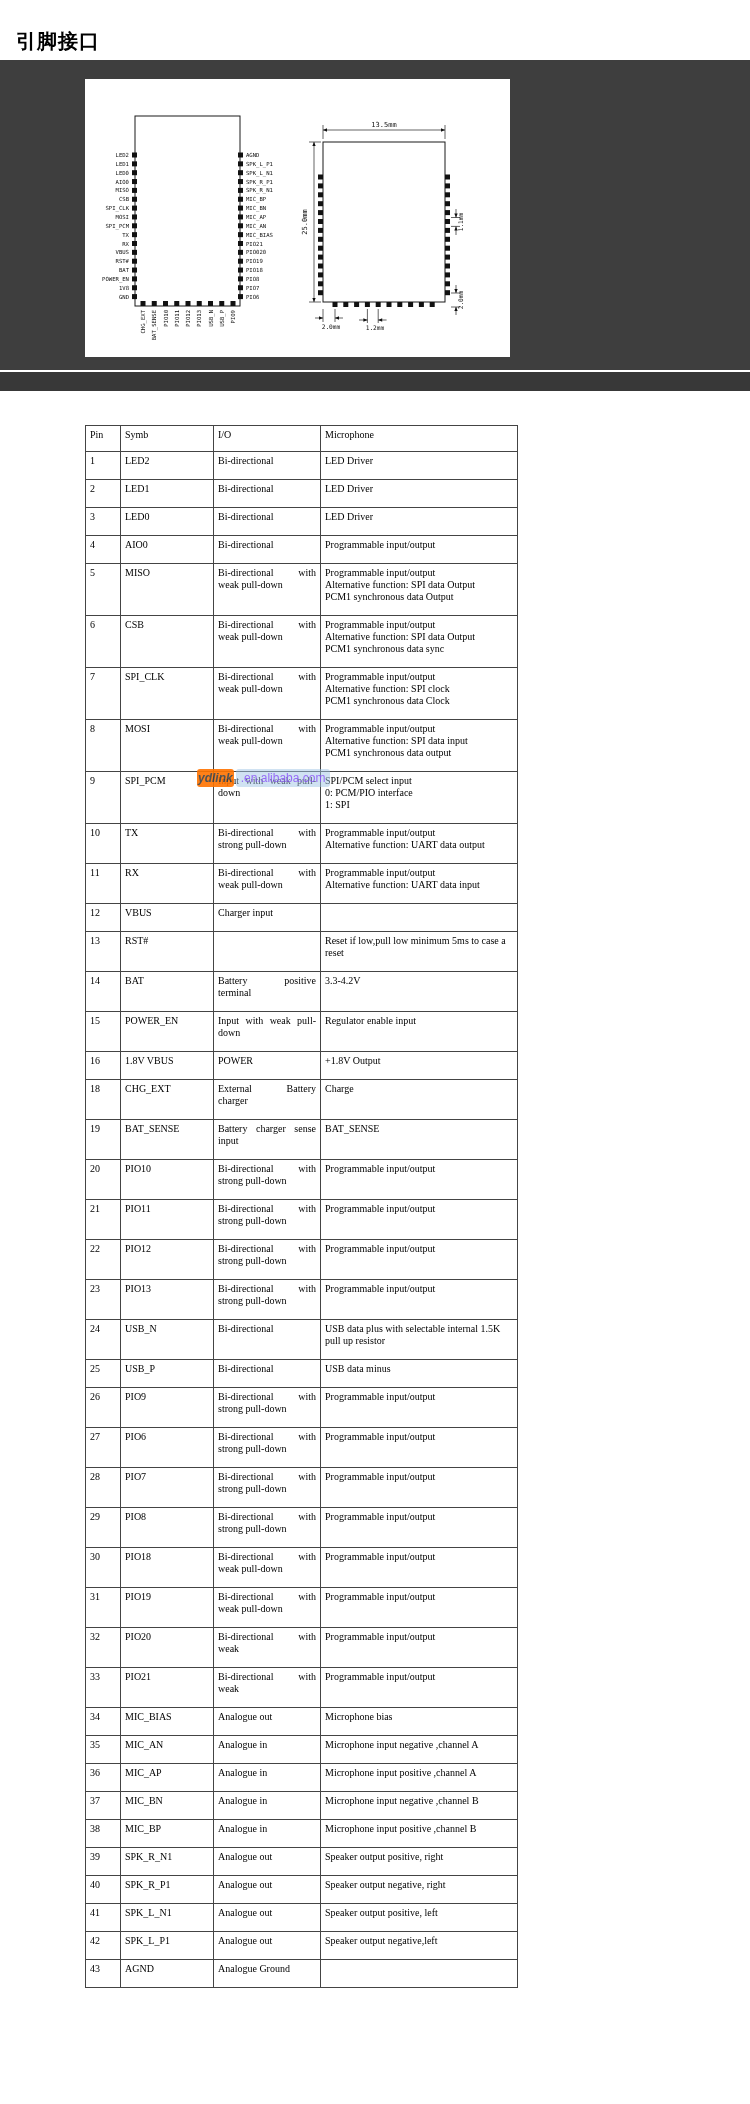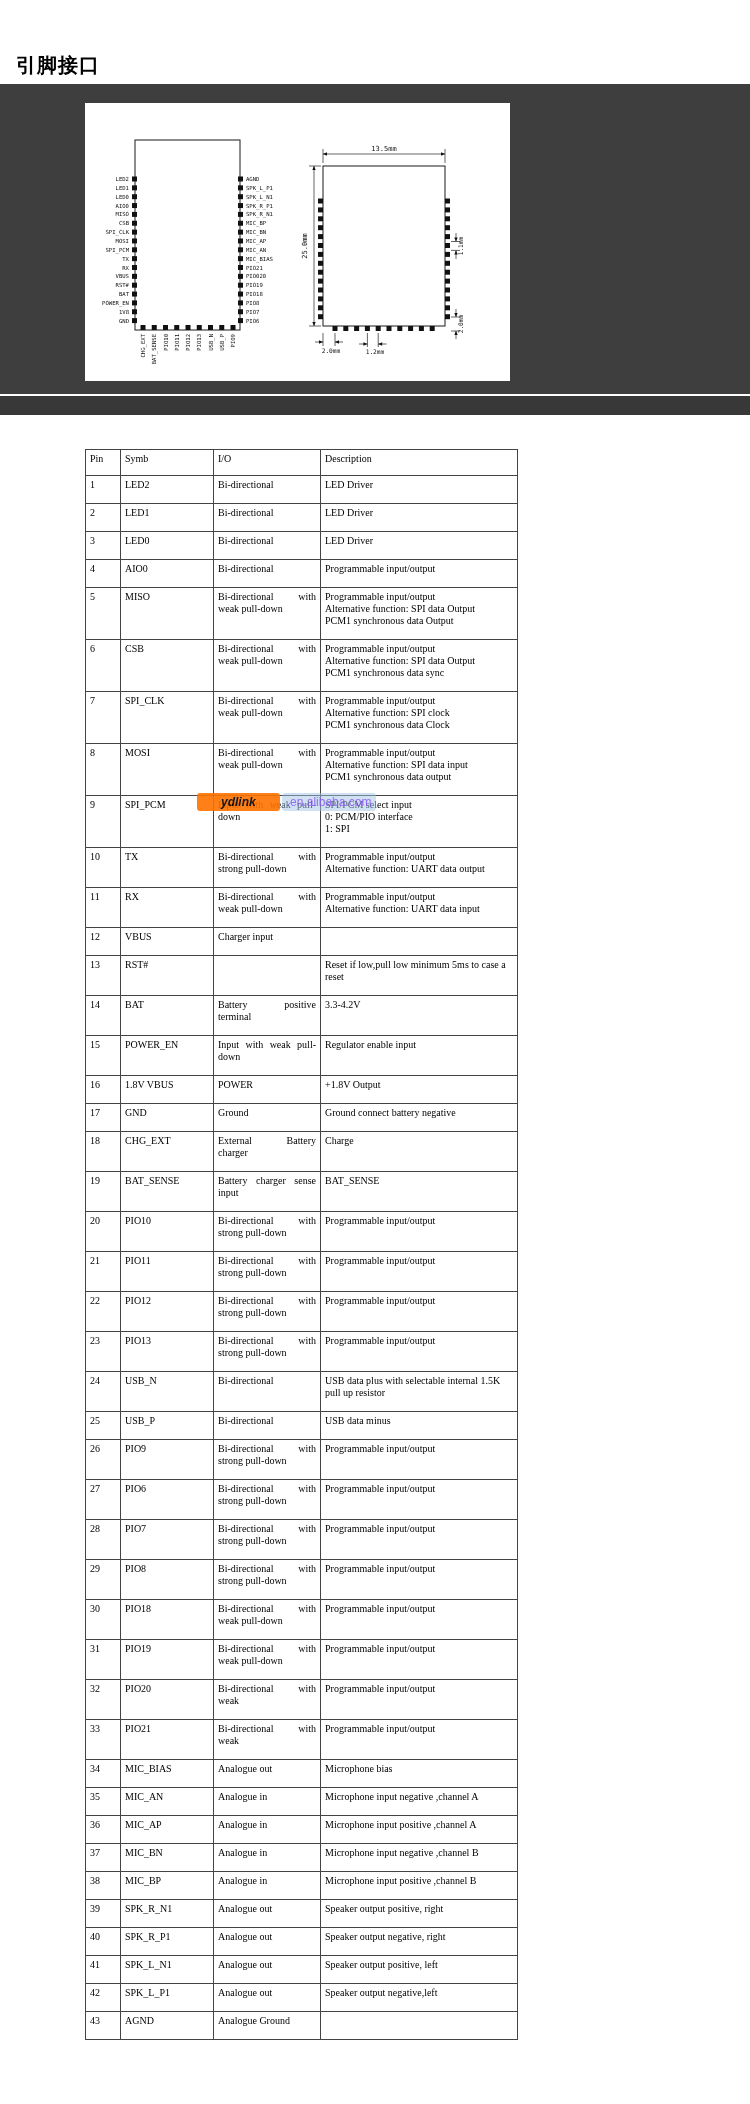--- a/index.html
+++ b/index.html
@@ -1,20 +1,20 @@
 <!DOCTYPE html>
 <html><head>
 <meta charset="utf-8">
 <style>
   html,body{margin:0;padding:0;}
   body{
     width:750px;min-height:2104px;background:#ffffff;color:#000;
     font-family:"Liberation Serif",serif;
   }
-  .header{padding:28px 0 0 16px;height:60px;box-sizing:border-box;margin-top:24px;}
+  .header{padding:28px 0 0 16px;height:60px;box-sizing:border-box;}
   .header h1{
     margin:0;font-size:20px;font-weight:bold;
     font-family:"Liberation Sans",sans-serif;letter-spacing:1px;
   }
   .banner{
     background:#3e3e3e;width:750px;box-sizing:border-box;
     padding:19px 15px 13px 85px;
   }
   .panel{width:425px;height:278px;background:#ffffff;}
   .panel svg{display:block;}
@@ -31,22 +31,22 @@
   th{padding-bottom:10px;}
   .c-pin{width:26px;}
   .c-symb{width:84px;}
   .c-io{width:98px;text-align:justify;}
   .c-desc{width:188px;white-space:pre-line;}
   .watermark{
     position:absolute;left:112px;top:344px;display:flex;align-items:center;
     gap:2px;opacity:0.9;font-family:"Liberation Sans",sans-serif;white-space:nowrap;
   }
   .wm-brand{
-    background:#ff7300;color:#000000;font-weight:bold;font-style:italic;
-    padding:2px 24px;border-radius:3px;font-size:12px;
+    background:#ff7300;color:#404040;font-weight:bold;font-style:italic;
+    padding:2px 1px;border-radius:3px;font-size:12px;
   }
   .wm-domain{
     color:#8b5cf6;background:rgba(160,195,228,0.55);
     padding:2px 5px;border-radius:3px;font-size:12px;
   }
 </style>
 </head>
 <body>
 
 <div class="header">
@@ -228,21 +228,21 @@
 
 <div class="strip"></div>
 
 <div class="table-wrap">
   <table>
     <thead>
       <tr>
         <th class="c-pin">Pin</th>
         <th class="c-symb">Symb</th>
         <th class="c-io">I/O</th>
-        <th class="c-desc">Description</th>
+        <th class="c-desc">Microphone</th>
       </tr>
     </thead>
     <tbody>
         <tr>
     <td class="c-pin">1</td>
     <td class="c-symb">LED2</td>
     <td class="c-io">Bi-directional</td>
     <td class="c-desc">LED Driver</td>
   </tr>
         <tr>
@@ -339,26 +339,20 @@
     <td class="c-pin">15</td>
     <td class="c-symb">POWER_EN</td>
     <td class="c-io">Input with weak pull-down</td>
     <td class="c-desc">Regulator enable input</td>
   </tr>
         <tr>
     <td class="c-pin">16</td>
     <td class="c-symb">1.8V  VBUS</td>
     <td class="c-io">POWER</td>
     <td class="c-desc">+1.8V Output</td>
-  </tr>
-        <tr>
-    <td class="c-pin">17</td>
-    <td class="c-symb">GND</td>
-    <td class="c-io">Ground</td>
-    <td class="c-desc">Ground connect battery negative</td>
   </tr>
         <tr>
     <td class="c-pin">18</td>
     <td class="c-symb">CHG_EXT</td>
     <td class="c-io">External Battery charger</td>
     <td class="c-desc">Charge</td>
   </tr>
         <tr>
     <td class="c-pin">19</td>
     <td class="c-symb">BAT_SENSE</td>

